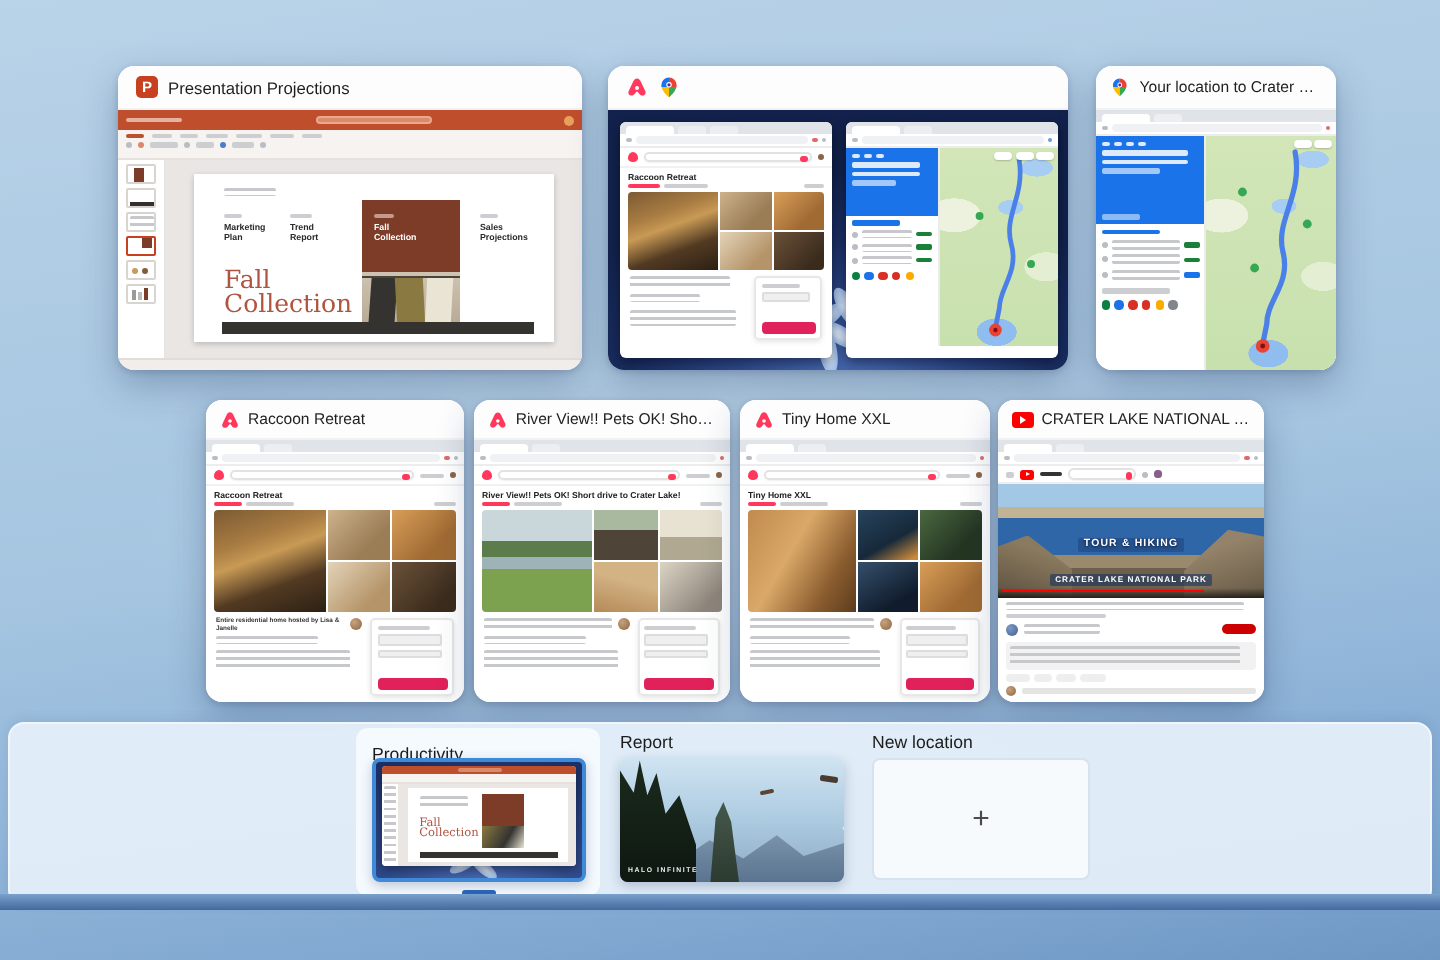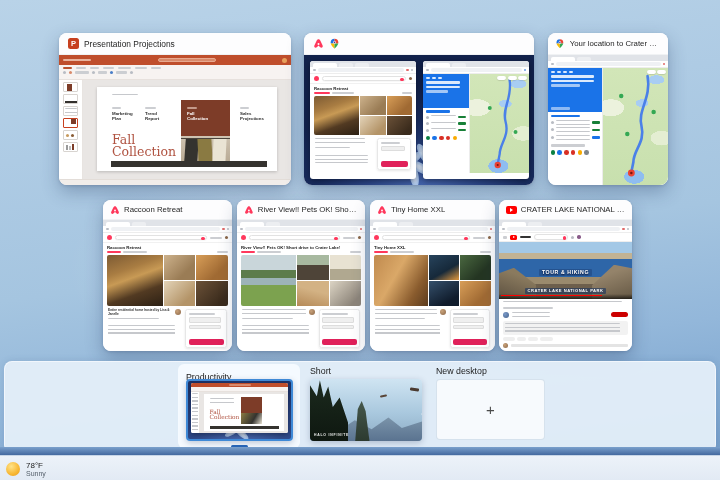--- a/index.html
+++ b/index.html
@@ -716,42 +716,31 @@
           <div class="abs" style="left:46%;top:52%;width:26%;height:30%;background:linear-gradient(120deg,#8a7a42,#34332f 60%,#eae4d4)"></div>
           <div class="abs headline" style="left:7%;top:42%;font-size:5.8px;width:38%">Fall Collection</div>
           <div class="abs" style="left:7%;right:6%;bottom:5%;height:8%;background:#35332f"></div>
           <div class="tb abs" style="left:7%;top:12%;width:30%;height:18%"></div>
         </div>
       </div>
     </div>
   </div>
   <div class="abs" style="left:231px;top:445px;width:17px;height:3px;border-radius:2px;background:#2764b5"></div>
 
-  <div class="dlabel" style="left:310px;top:366px">Short</div>
+  <div class="dlabel" style="left:310px;top:366px">Report</div>
   <div class="dthumb" style="left:310px;top:379px;width:112px;height:62px;background:linear-gradient(#cfe4f2 0%,#a9c8de 55%,#8cabc4 100%)">
     <div class="abs" style="left:48px;top:-46px;width:90px;height:90px;border-radius:50%;border:5px solid rgba(255,255,255,.55);border-bottom-color:transparent;border-left-color:transparent;transform:rotate(18deg)"></div>
     <div class="abs" style="left:0;bottom:0;width:100%;height:42%;background:linear-gradient(#7e97ac,#5a7390);clip-path:polygon(0 55%,12% 30%,26% 60%,40% 20%,55% 55%,70% 10%,82% 50%,100% 25%,100% 100%,0 100%)"></div>
     <div class="abs" style="left:40px;bottom:0;width:26px;height:40px;background:linear-gradient(#46584c,#2c3a30);clip-path:polygon(20% 100%,30% 20%,45% 0,60% 25%,75% 100%)"></div>
     <div class="abs" style="left:0;bottom:0;width:38px;height:62px;background:linear-gradient(#1c2b1e,#0e1710);clip-path:polygon(0 100%,0 10%,18% 28%,26% 2%,36% 30%,48% 12%,60% 45%,78% 30%,100% 70%,100% 100%)"></div>
     <div class="abs" style="left:70px;top:16px;width:7px;height:2px;background:#5a4638;border-radius:1px;transform:rotate(-12deg)"></div>
     <div class="abs" style="left:100px;top:9px;width:9px;height:3px;background:#4a3a30;border-radius:1px;transform:rotate(8deg)"></div>
     <div class="abs" style="left:4px;bottom:4px;font-size:3.4px;font-weight:bold;letter-spacing:.8px;color:rgba(255,255,255,.92)">HALO INFINITE</div>
   </div>
 
-  <div class="dlabel" style="left:436px;top:366px">New desktop</div>
+  <div class="dlabel" style="left:436px;top:366px">New location</div>
   <div id="newdesk">
     <span>+</span>
   </div>
 
   <div class="abs" style="left:0;right:0;top:447px;height:8px;background:linear-gradient(#7aa0cc,#43699f)"></div>
 
-  <div id="taskbar">
-
-    <div class="abs" style="left:6px;top:2px;display:flex;align-items:center;gap:6px;width:90px;height:21px">
-      <div style="width:14px;height:14px;border-radius:50%;background:radial-gradient(circle at 38% 32%,#ffe389,#f7b733 60%,#e89a18)"></div>
-      <div>
-        <div class="wtxt1">78°F</div>
-        <div class="wtxt2">Sunny</div>
-      </div>
-    </div>
-
-  </div>
 </div>
 
 </body></html>

